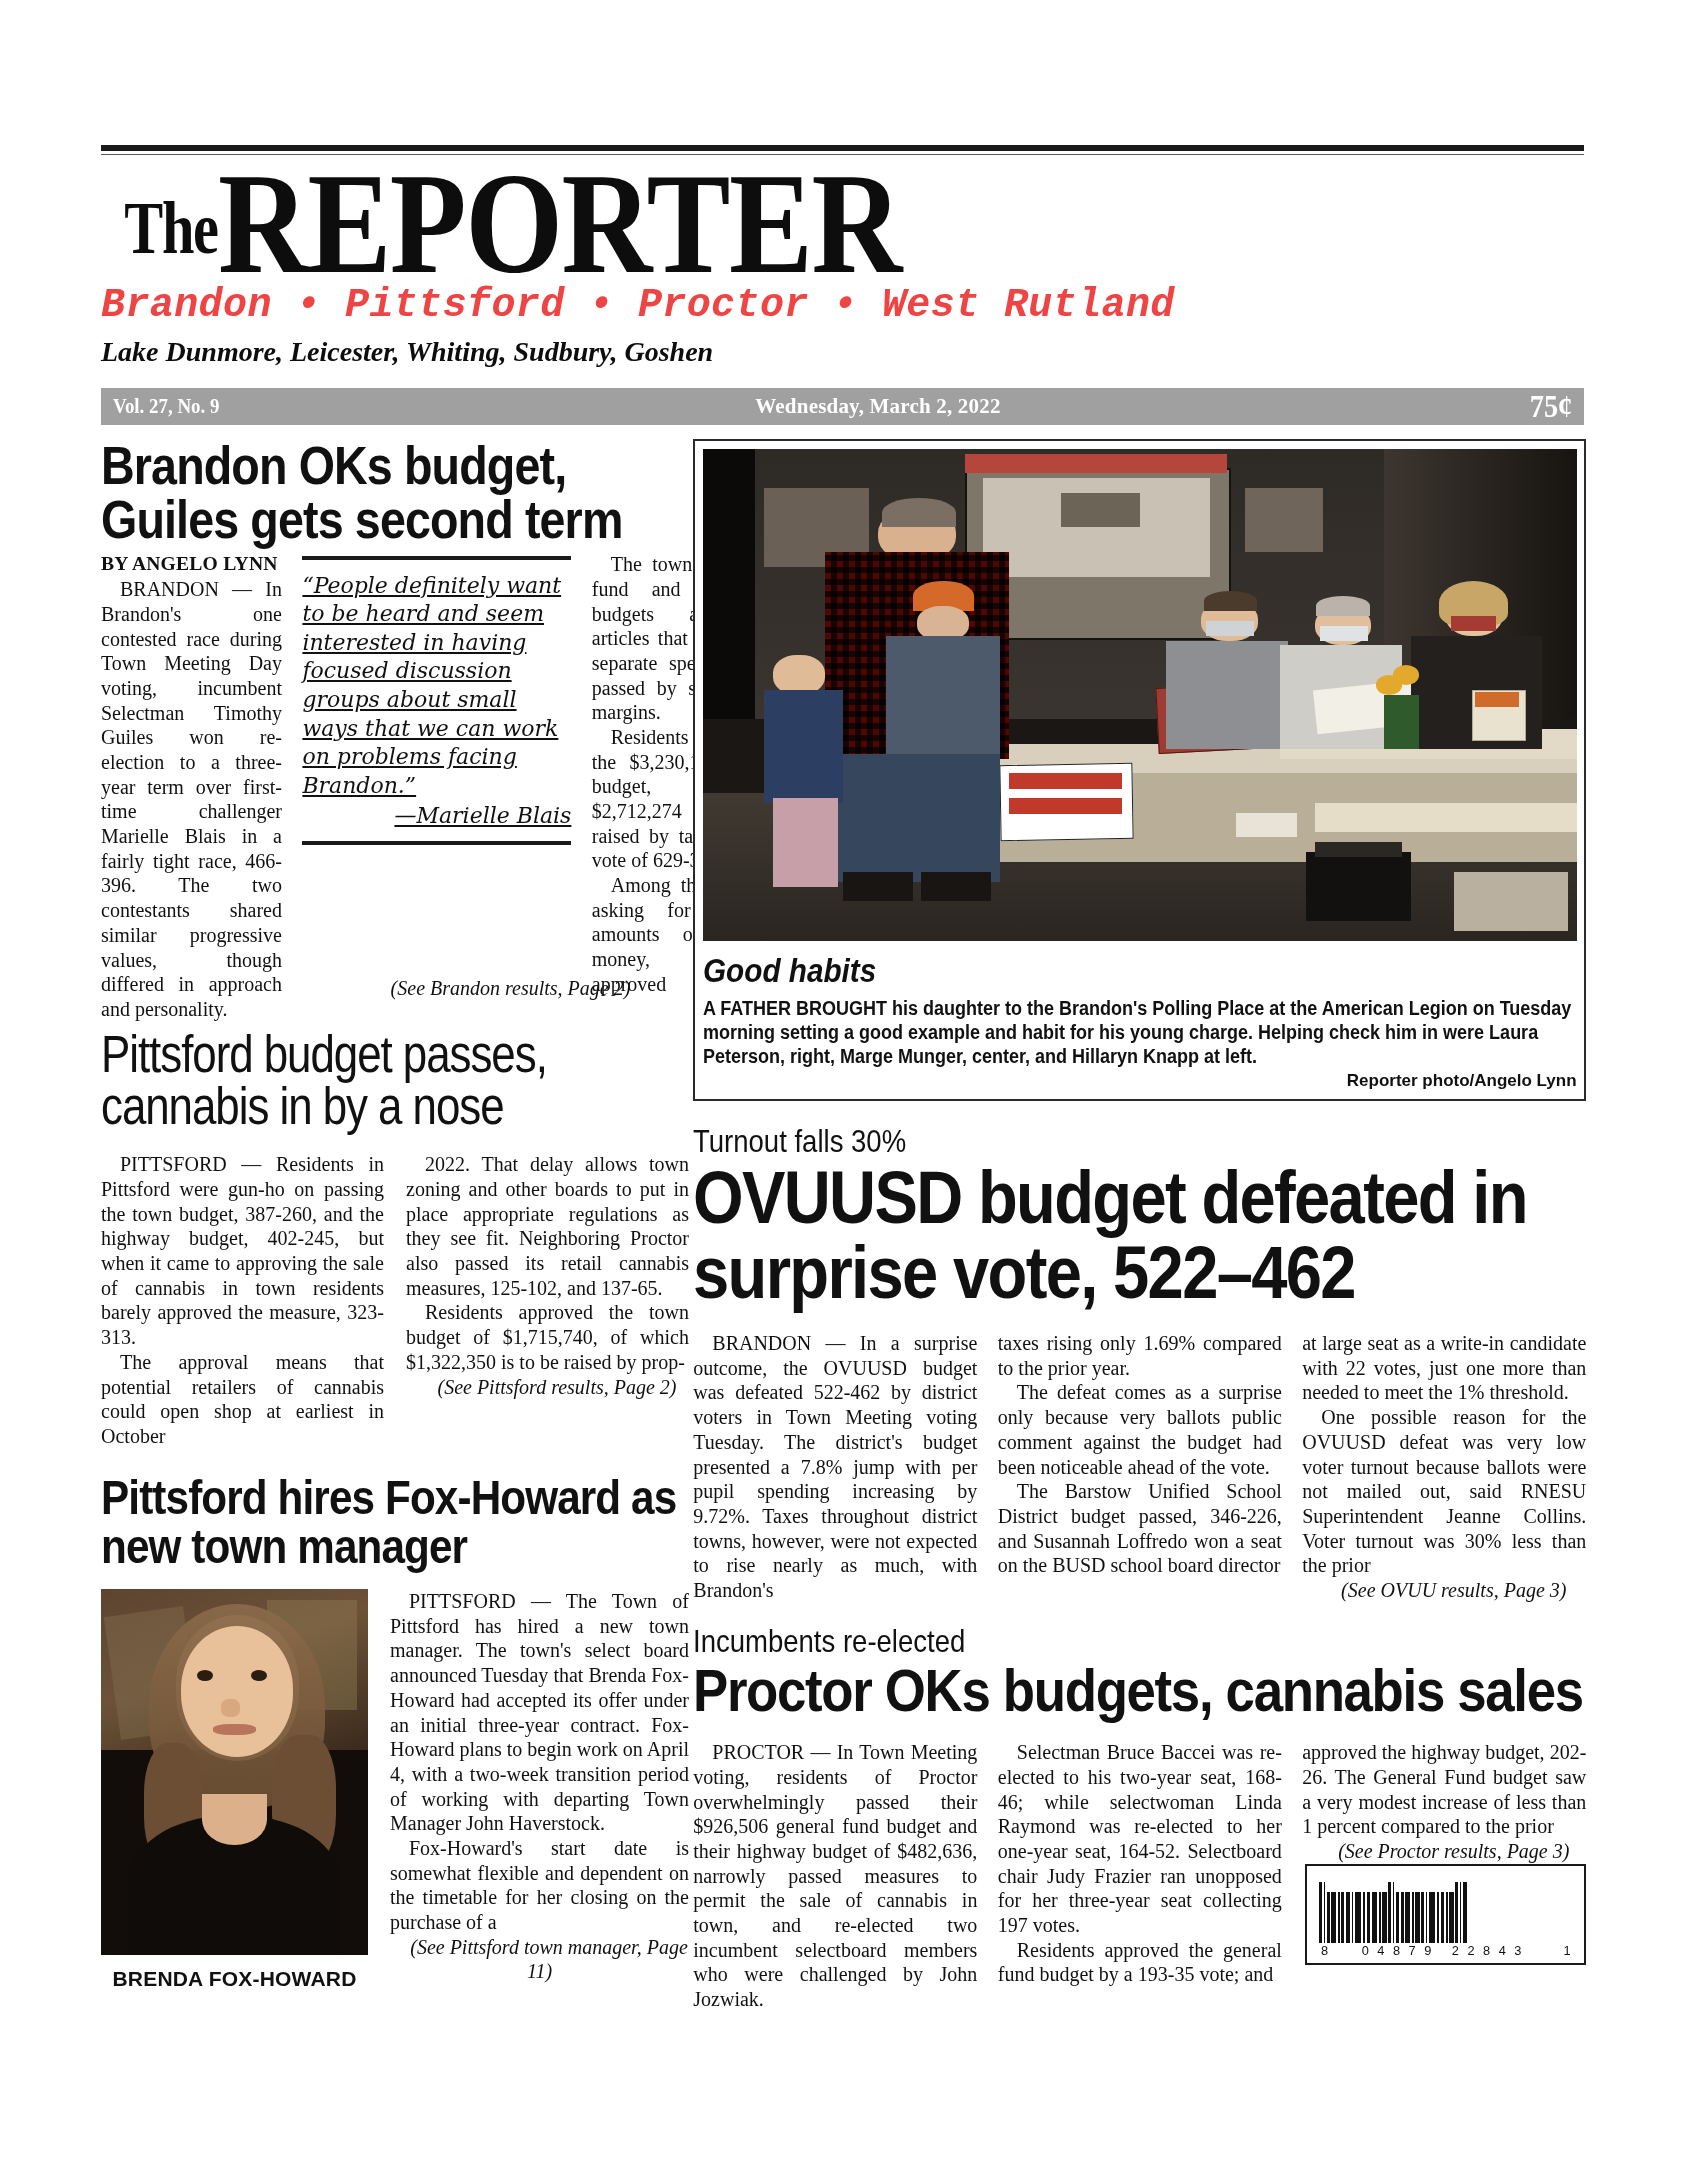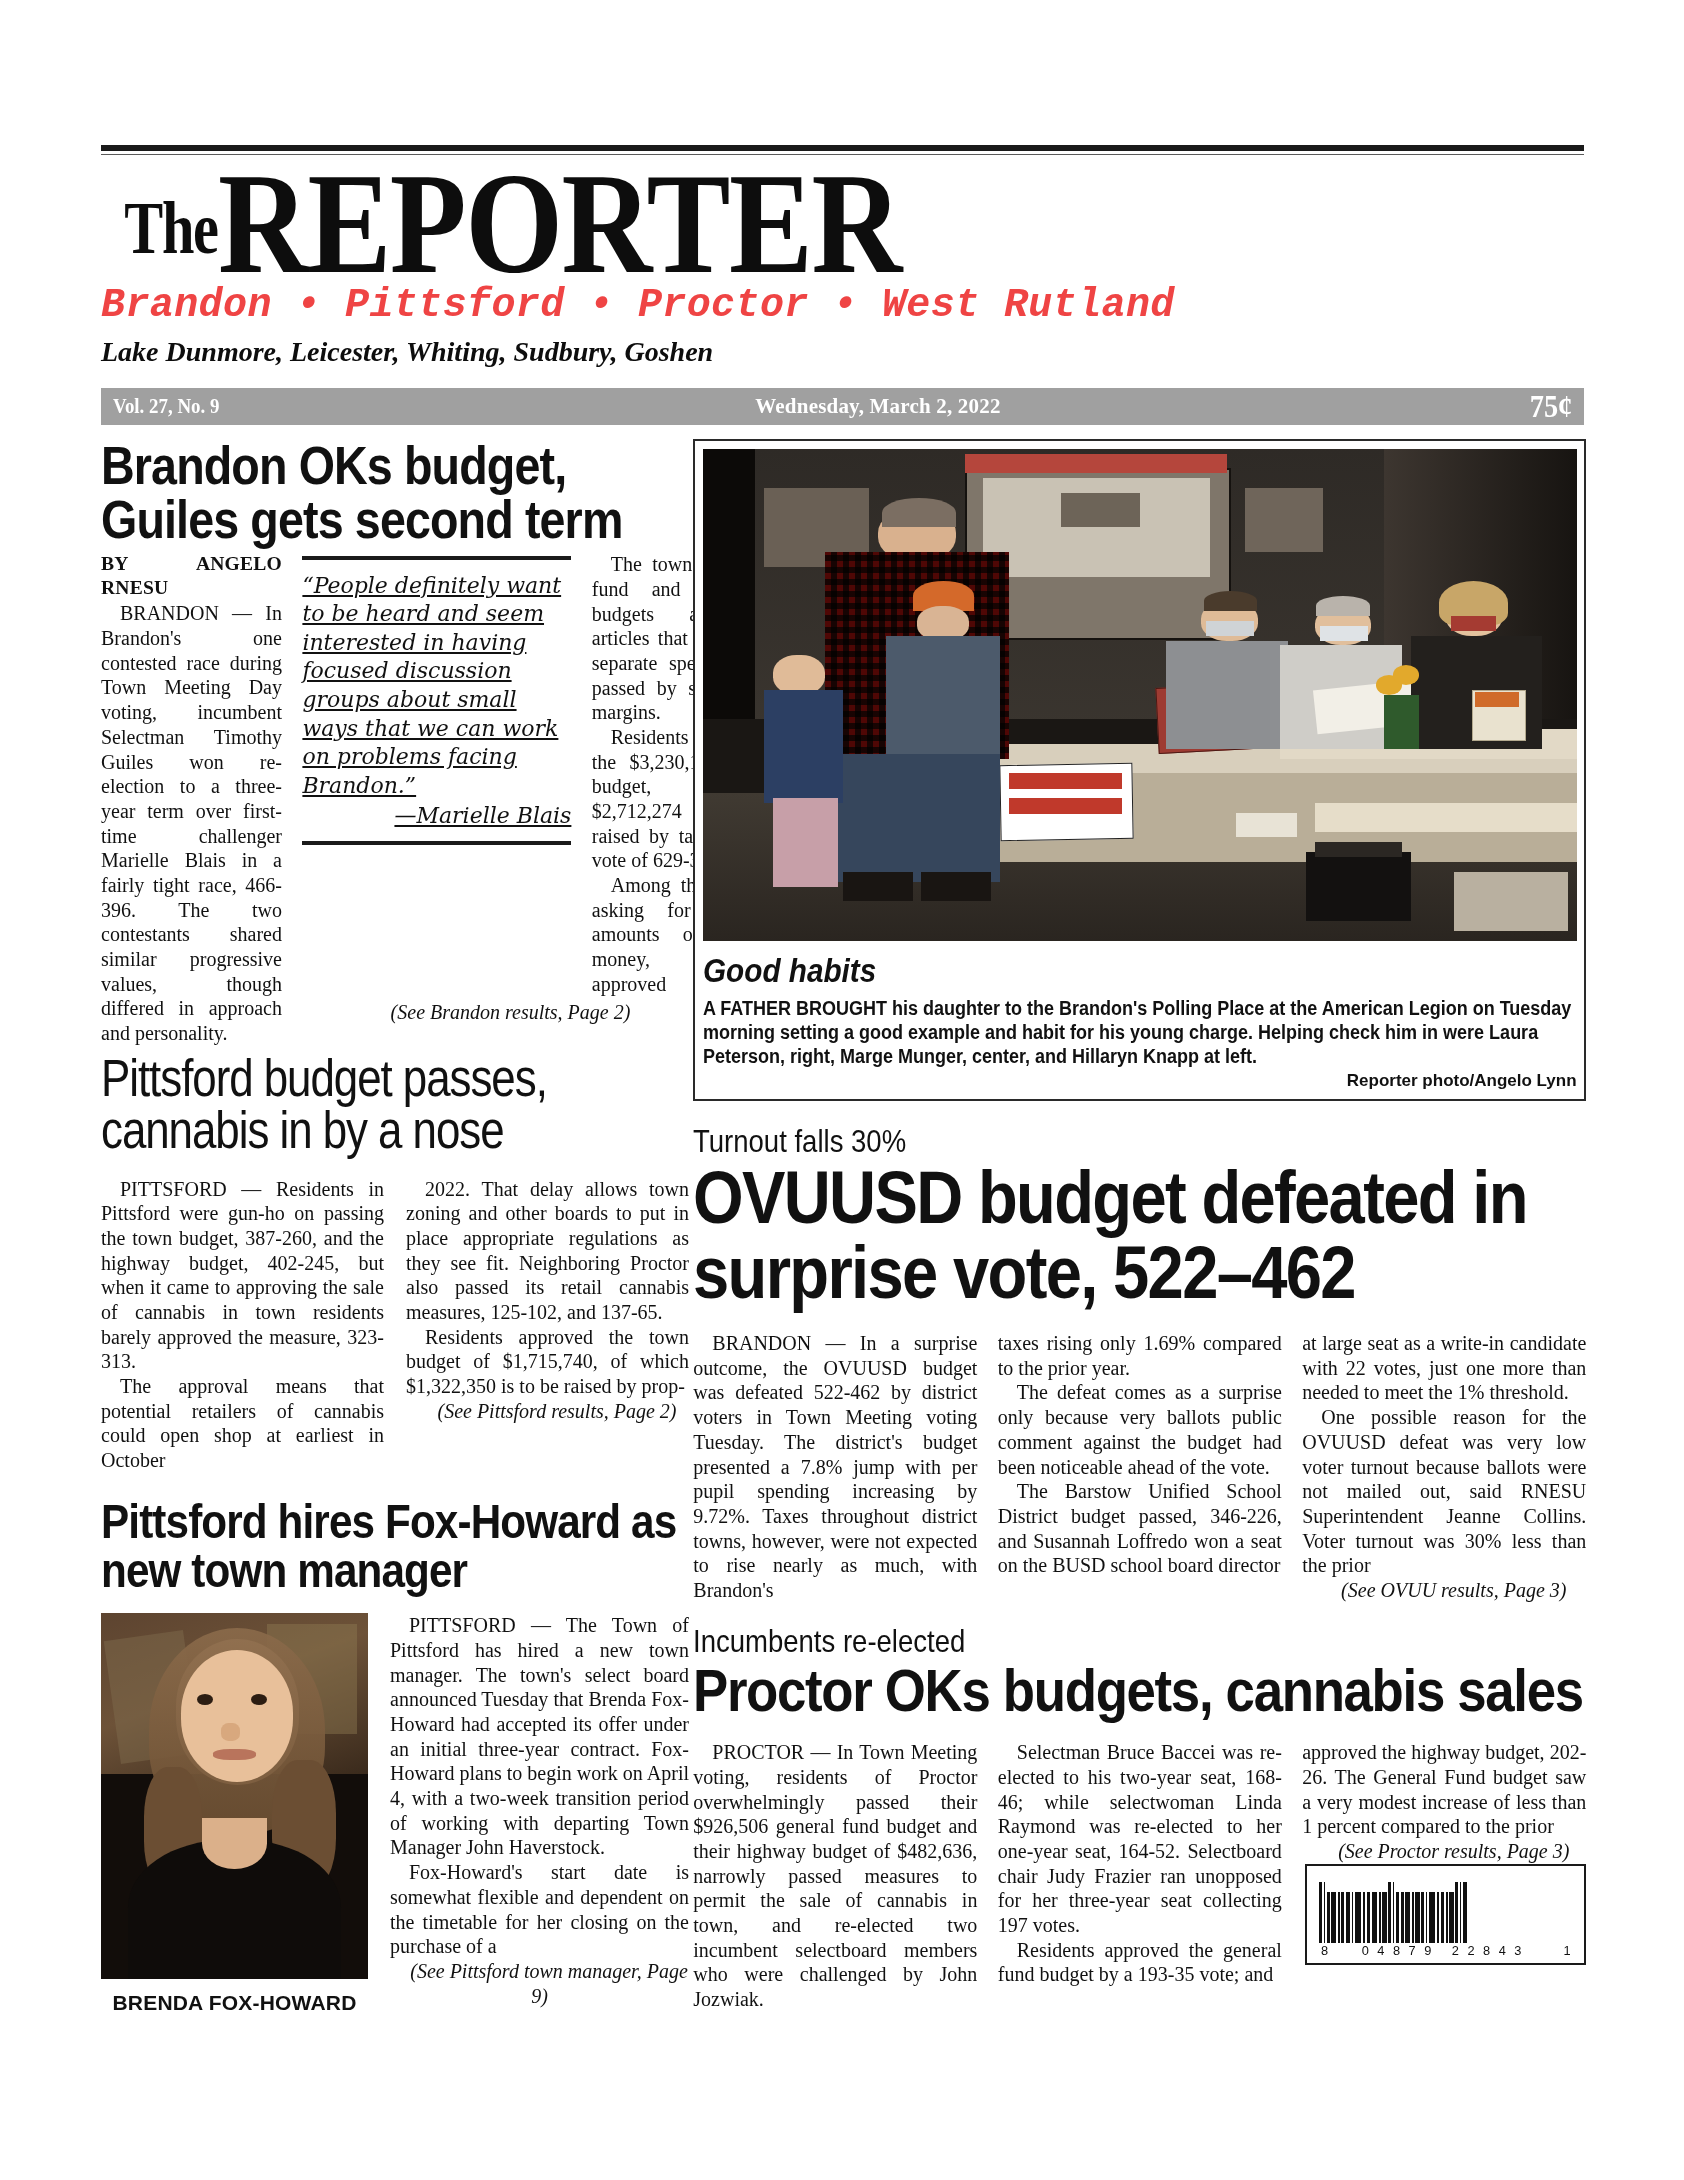--- a/index.html
+++ b/index.html
@@ -316,21 +316,21 @@
 
     <div class="row1">
 
       <div class="left-col">
 
         <div>
           <h1 class="hl hl-black hl-lead">Brandon OKs budget, Guiles gets second term</h1>
 
           <div class="lead-body">
             <div class="lead-c1 cols">
-              <div class="byline">BY ANGELO RNESU</div>
+              <div class="byline">BY ANGELO LYNN</div>
               <p>BRANDON — In Brandon's one contested race during Town Meeting Day voting, incumbent Selectman Timothy Guiles won re-election to a three-year term over first-time challenger Marielle Blais in a fairly tight race, 466-396. The two contestants shared similar progressive values, though differed in approach and personality.</p>
             </div>
             <div class="lead-c2">
               <div class="pullquote">
                 <span>“People definitely want to be heard and seem interested in having focused discussion groups about small ways that we can work on problems facing Brandon.”</span>
                 <span class="attrib">—Marielle Blais</span>
               </div>
             </div>
             <div class="lead-c3 cols">
               <p>The town's general fund and highway budgets and 11 articles that requested separate spending all passed by significant margins.</p>
@@ -388,21 +388,21 @@
                   <div style="left:64%; top:40%; width:24%; height:36%; border-radius:40%; background:#6b4e33;"></div>
                   <div style="left:10%; top:62%; width:80%; height:40%; border-radius:46% 46% 0 0; background:#0f0c0a;"></div>
                   <div style="left:38%; top:56%; width:24%; height:14%; border-radius:0 0 50% 50%; background:#dbb08a;"></div>
                 </div>
               </div>
               <div class="mug-cap">BRENDA FOX-HOWARD</div>
             </div>
             <div class="cols" style="flex:1;">
               <p>PITTSFORD — The Town of Pittsford has hired a new town manager. The town's select board announced Tuesday that Brenda Fox-Howard had accepted its offer under an initial three-year contract. Fox-Howard plans to begin work on April 4, with a two-week transition period of working with departing Town Manager John Haverstock.</p>
               <p>Fox-Howard's start date is somewhat flexible and dependent on the timetable for her closing on the purchase of a</p>
-              <p class="jump">(See Pittsford town manager, Page 9)</p>
+              <p class="jump">(See Pittsford town manager, Page 11)</p>
             </div>
           </div>
         </div>
 
       </div>
 
       <div class="right-col">
 
         <div class="photo-frame">
           <div class="photo-img">

